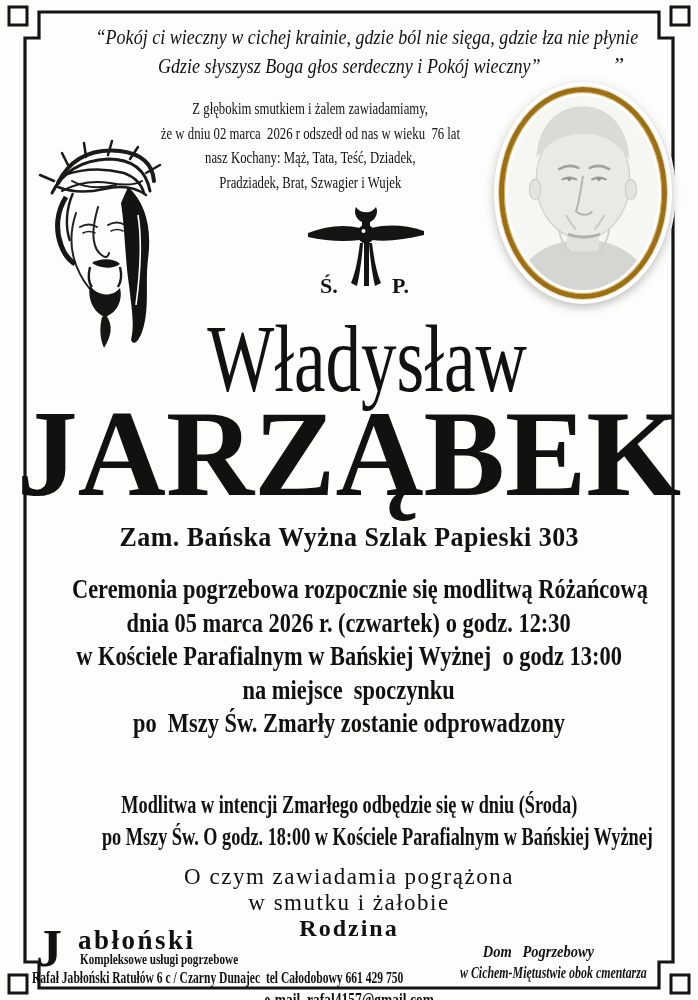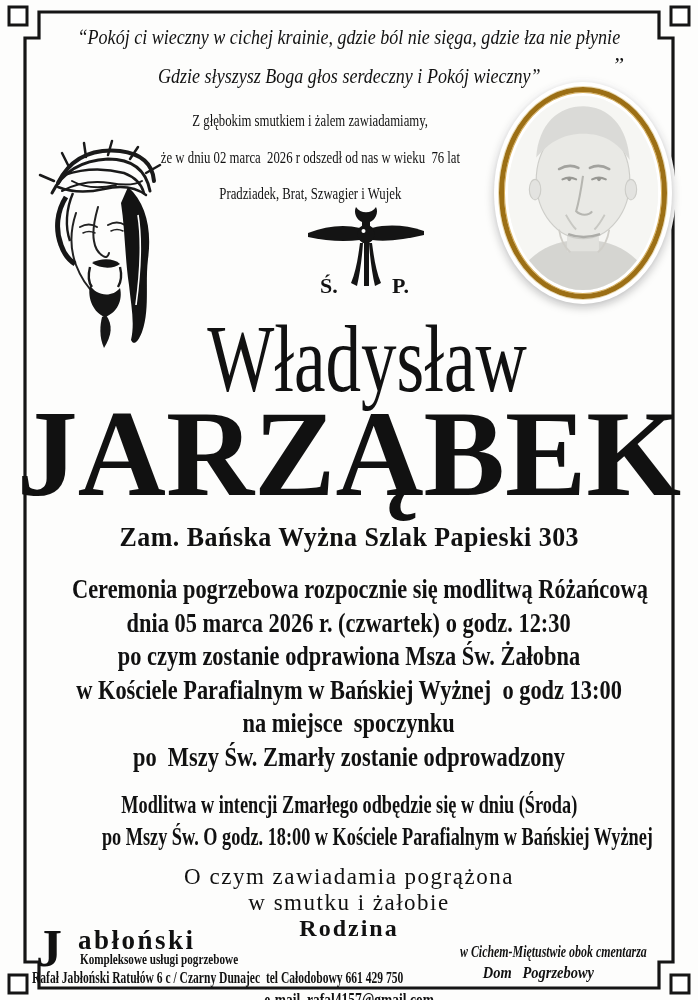--- a/index.html
+++ b/index.html
@@ -9,21 +9,21 @@
     font-family:"Liberation Serif","DejaVu Serif",serif;
   }
   .l{position:absolute;}
   .ctr{left:0;right:0;text-align:center;}
   .cx{display:inline-block;white-space:pre;transform-origin:50% 50%;}
   .oxl{transform-origin:0 50% !important;}
   .sx70{transform:scaleX(.70);} .sx72{transform:scaleX(.72);} .sx73{transform:scaleX(.73);}
   .sx75{transform:scaleX(.75);} .sx80{transform:scaleX(.80);} .sx82{transform:scaleX(.82);}
   .sx85{transform:scaleX(.85);} .sx96{transform:scaleX(.96);}
   .quote{font-style:italic;font-size:22px;}
-  .ann{font-size:17px;line-height:24.5px;margin-top:12px;}
+  .ann{font-size:17px;line-height:24.5px;}
   .firstname{font-size:96px;line-height:1;}
   .firstname .cx{transform:scaleX(.74);}
   .lastname{font-size:122px;line-height:1;font-weight:bold;}
   .addr{font-size:27px;font-weight:bold;letter-spacing:.5px;}
   .cer{font-size:28px;font-weight:bold;line-height:33.5px;}
   .pra{font-size:25px;font-weight:bold;line-height:32px;text-decoration:underline;}
   .clo{font-size:23px;letter-spacing:1.5px;line-height:26px;}
   .sig{font-size:24px;font-weight:bold;letter-spacing:2px;}
   .logo-j{font-size:52px;font-weight:bold;line-height:.8;}
   .logo-name{font-size:27px;font-weight:bold;letter-spacing:2.5px;}
@@ -48,31 +48,32 @@
 <body>
 
 <svg class="l" style="left:0;top:0;" width="698" height="1000" viewBox="0 0 698 1000">
   <path d="M39,12 L659,12 L659,38 L673,38 L673,962 L659,962 L659,988 L39,988 L39,962 L25,962 L25,38 L39,38 Z" fill="none" stroke="#151515" stroke-width="3.2"></path>
   <rect x="9" y="7" width="18" height="18" fill="#fff" stroke="#151515" stroke-width="3"></rect>
   <rect x="671" y="7" width="18" height="18" fill="#fff" stroke="#151515" stroke-width="3"></rect>
   <rect x="9" y="975" width="18" height="18" fill="#fff" stroke="#151515" stroke-width="3"></rect>
   <rect x="671" y="975" width="18" height="18" fill="#fff" stroke="#151515" stroke-width="3"></rect>
 </svg>
 
-<div class="l ctr quote" style="top:24px;">
+<div class="l ctr quote" style="top:24px;text-align:right;">
   <span class="cx sx82">“Pokój ci wieczny w cichej krainie, gdzie ból nie sięga, gdzie łza nie płynie</span>
 </div>
-<div class="l ctr quote" style="top:63px;text-decoration:underline;">
+<div class="l ctr quote" style="top:53px;text-decoration:underline;">
   <span class="cx sx82">Gdzie słyszysz Boga głos serdeczny i Pokój wieczny”</span>
 </div>
 <div class="l quote" style="left:612px;top:52px;">”</div>
 
 <div class="l" style="left:0;top:97px;width:620px;text-align:center;">
   <div class="ann"><span class="cx sx75">Z głębokim smutkiem i żalem zawiadamiamy,</span></div>
   <div class="ann"><span class="cx sx75">że w dniu 02 marca  2026 r odszedł od nas w wieku  76 lat</span></div>
+  <div class="ann"><span class="cx sx75">nasz Kochany: Mąż, Tata, Teść, Dziadek,</span></div>
   <div class="ann"><span class="cx sx75">Pradziadek, Brat, Szwagier i Wujek</span></div>
 </div>
 
 <svg class="l" style="left:28px;top:135px;" width="150" height="215" viewBox="0 0 150 215">
   <g stroke="#1a1a1a" fill="none" stroke-linecap="round">
 
     <path d="M30,48 Q48,12 92,16 Q124,20 126,46" stroke-width="4"></path>
     <path d="M24,58 Q40,26 80,24 Q116,24 122,56" stroke-width="3"></path>
     <path d="M36,40 Q66,30 96,38 Q112,44 116,58" stroke-width="2.5"></path>
     <path d="M30,52 Q50,60 76,54 Q102,48 118,60" stroke-width="2.5"></path>
@@ -157,21 +158,20 @@
   <span class="cx">JARZĄBEK</span>
 </div>
 
 <div class="l ctr addr" style="top:522px;">
   <span class="cx sx96">Zam. Bańska Wyżna Szlak Papieski 303</span>
 </div>
 
 <div class="l ctr cer" style="top:572px;">
   <div><span class="cx sx80">Ceremonia pogrzebowa rozpocznie się modlitwą Różańcową</span></div>
   <div><span class="cx sx80">dnia 05 marca 2026 r. (czwartek) o godz. 12:30</span></div>
-  <div><span class="cx sx80">po czym zostanie odprawiona Msza Św. Żałobna</span></div>
   <div><span class="cx sx80">w Kościele Parafialnym w Bańskiej Wyżnej  o godz 13:00</span></div>
   <div><span class="cx sx80">na miejsce  spoczynku</span></div>
   <div><span class="cx sx80">po  Mszy Św. Zmarły zostanie odprowadzony</span></div>
 </div>
 
 <div class="l ctr pra" style="top:789px;">
   <div><span class="cx sx73">Modlitwa w intencji Zmarłego odbędzie się w dniu (Środa)</span></div>
   <div><span class="cx sx73">po Mszy Św. O godz. 18:00 w Kościele Parafialnym w Bańskiej Wyżnej</span></div>
 </div>
 
@@ -182,19 +182,19 @@
 <div class="l logo-j" style="left:36px;top:928px;">J</div>
 <div class="l logo-name" style="left:78px;top:925px;">abłoński</div>
 <div class="l logo-tag" style="left:80px;top:950px;">
   <span class="cx oxl sx72">Kompleksowe usługi pogrzebowe</span>
 </div>
 <div class="l logo-contact" style="left:32px;top:968px;">
   <span class="cx oxl sx70">Rafał Jabłoński Ratułów 6 c / Czarny Dunajec  tel Całodobowy 661 429 750</span>
 </div>
 
 <div class="l venue" style="left:420px;top:941px;width:236px;text-align:center;">
+  <div><span class="cx sx85">Dom   Pogrzebowy</span></div>
   <div><span class="cx sx70">w Cichem-Miętustwie obok cmentarza</span></div>
-  <div><span class="cx sx85">Dom   Pogrzebowy</span></div>
 </div>
 
 <div class="l ctr email" style="top:990px;">
   <span class="cx sx75">e-mail  rafal4157@gmail.com</span>
 </div>
 
 </body></html>

